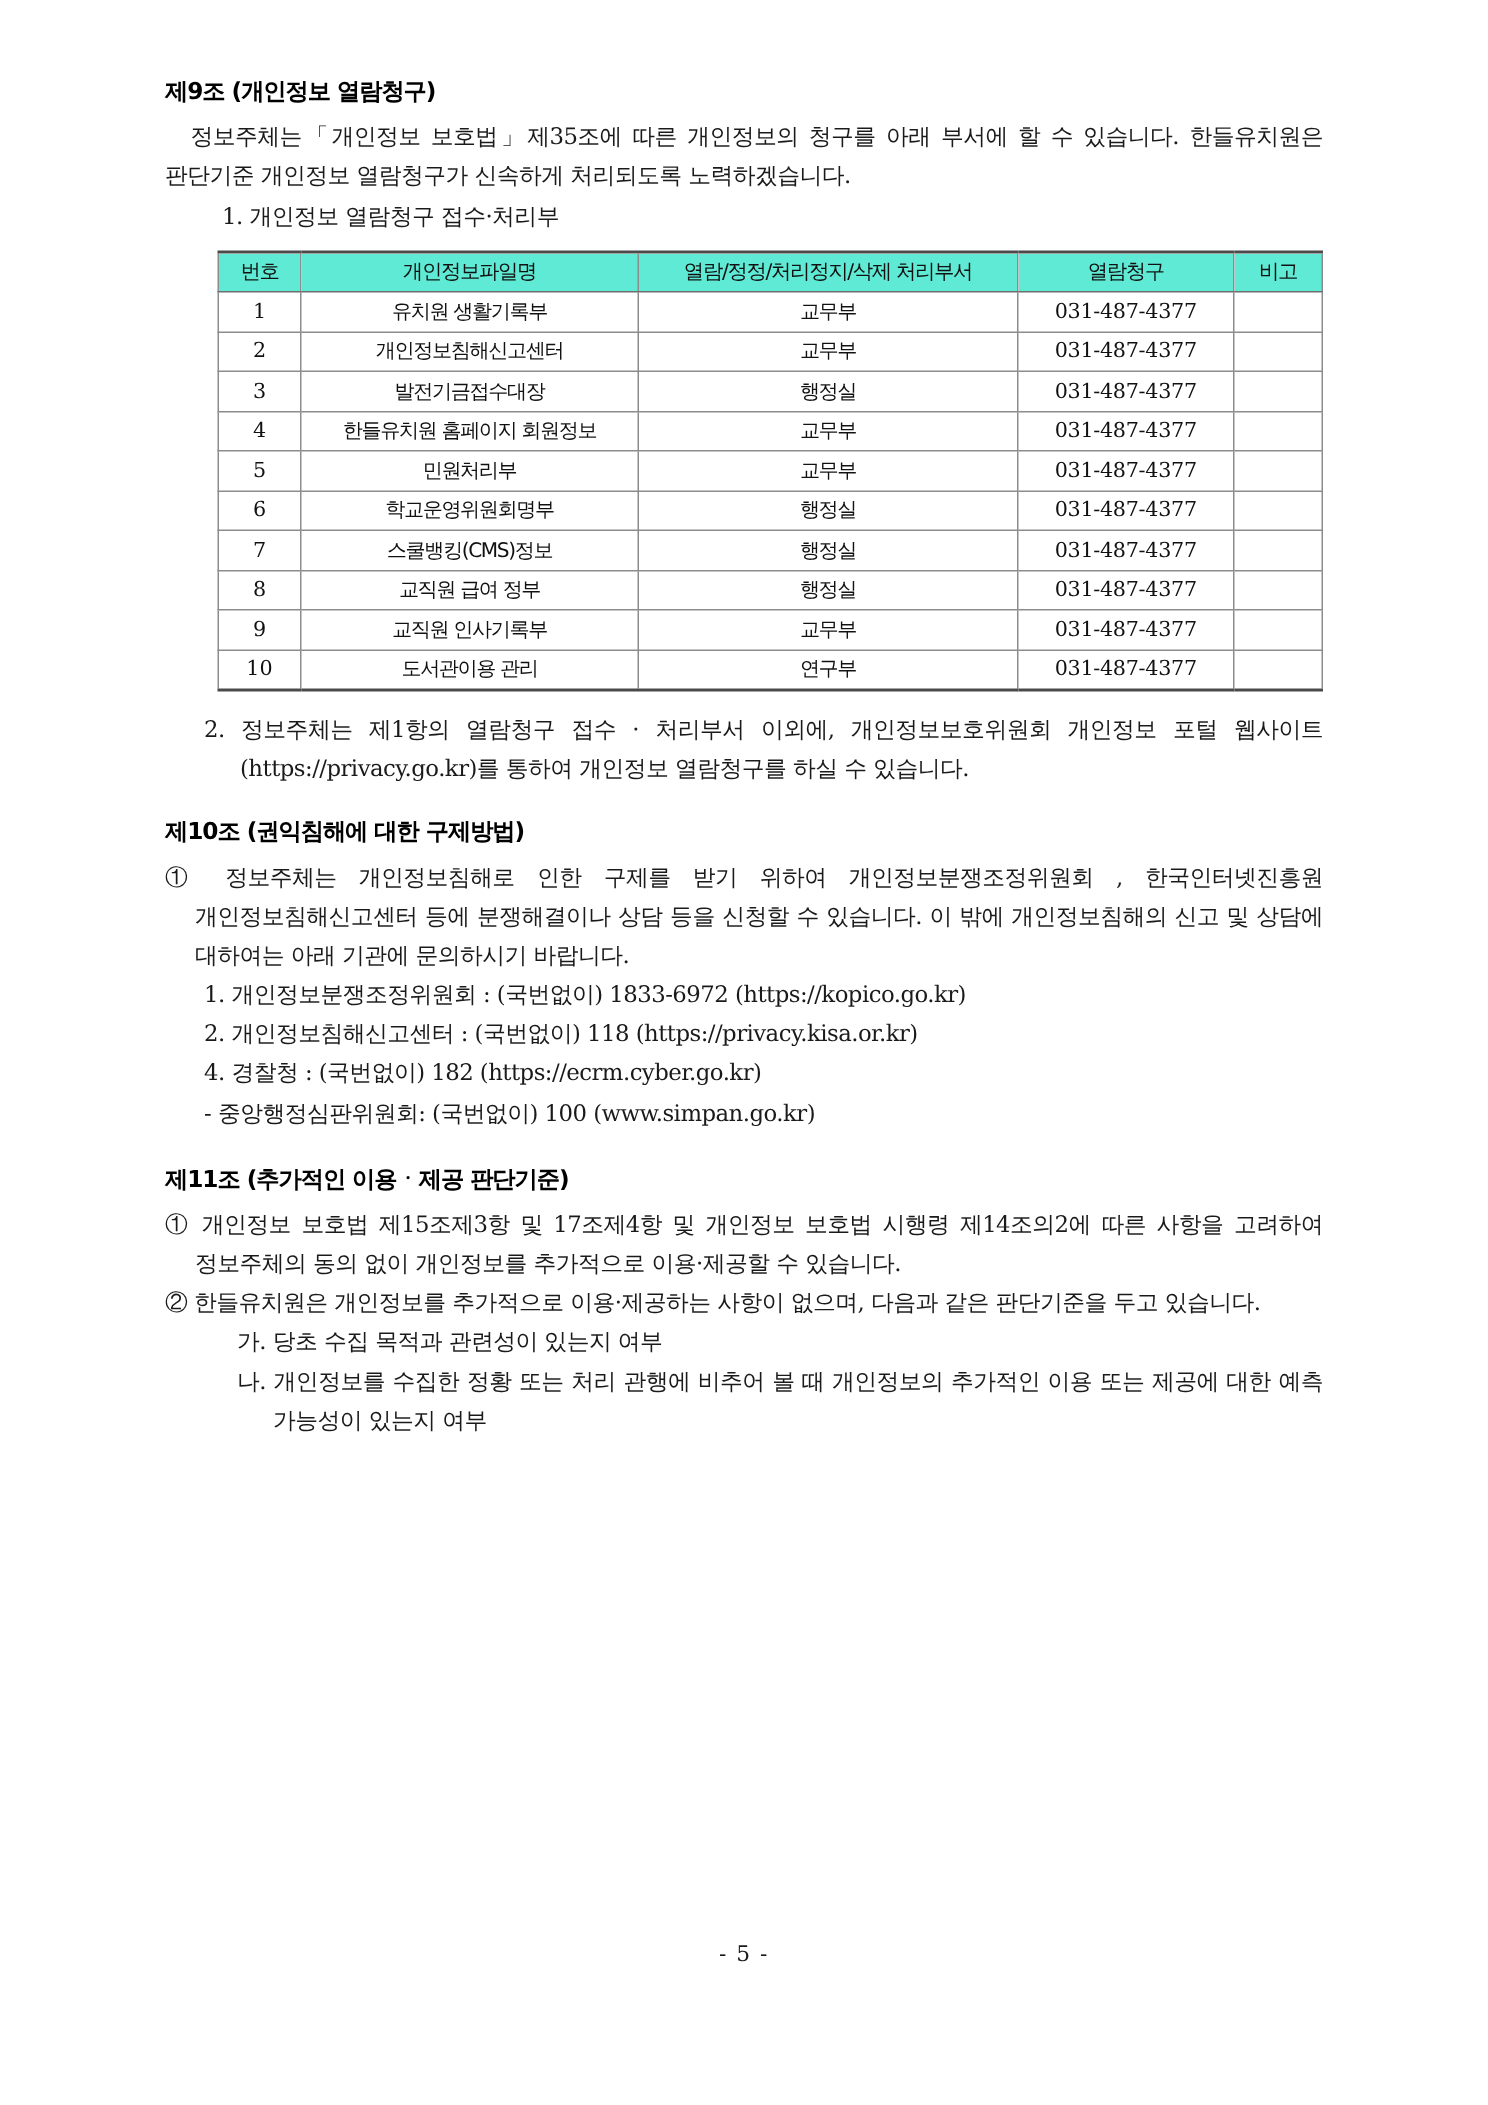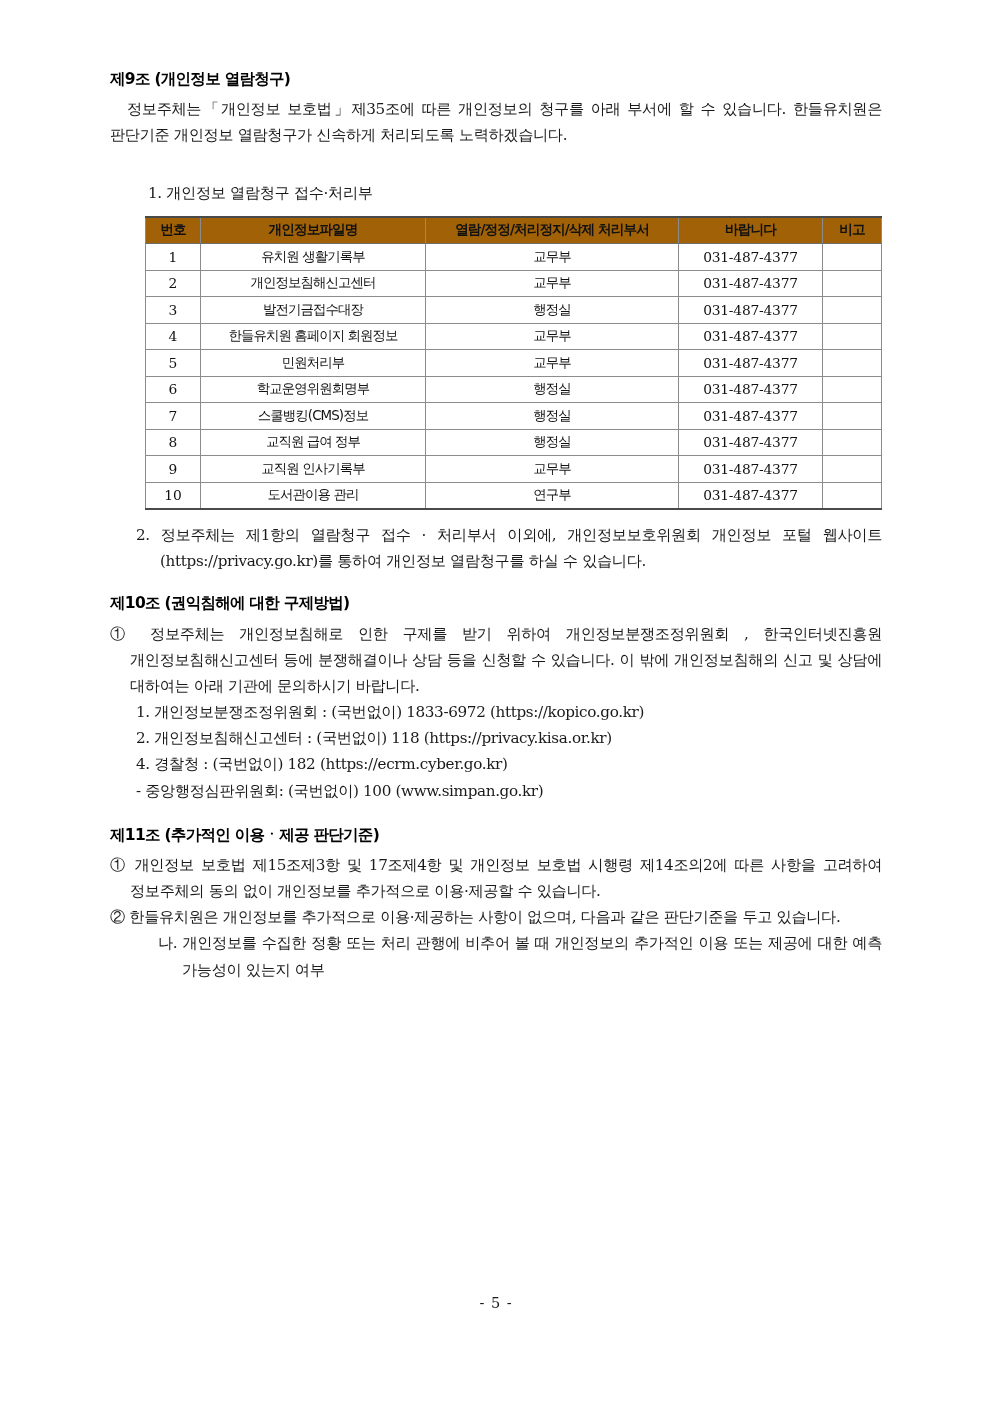--- a/index.html
+++ b/index.html
@@ -15,21 +15,21 @@
     font-family: "DejaVu Serif", "Liberation Serif", serif;
     color: #1a1a1a;
     -webkit-font-smoothing: antialiased;
   }
   .page {
     position: absolute;
     left: 0; top: 0;
     width: 992px;
     height: 1011px;
     box-sizing: border-box;
-    padding: 68px 110px 0 110px;
+    padding: 50px 110px 0 110px;
   }
   
   .article-heading {
     font-family: "DejaVu Sans", "Liberation Sans", sans-serif;
     font-weight: bold;
     font-size: 15.5px;
     letter-spacing: -0.7px;
     line-height: 1.5;
     margin: 0 0 5px 0;
     color: #000;
@@ -103,22 +103,22 @@
     vertical-align: middle;
     height: 25.5px;
     padding: 0 2px;
     font-size: 13.4px;
     letter-spacing: -0.9px;
     color: #111;
     white-space: nowrap;
     overflow: hidden;
   }
   table.info-table thead th {
-    background: #a16207;
-    font-weight: bold;
+    background: #5eead4;
+    font-weight: normal;
     font-size: 13.6px;
     border-top: 2px solid #4a4a4a;
     border-bottom: 1px solid #6e6e6e;
   }
   table.info-table tbody tr:last-child td {
     border-bottom: 2px solid #4a4a4a;
   }
   table.info-table td.num {
     font-family: "DejaVu Serif", "Liberation Serif", serif;
     font-size: 13.8px;
@@ -143,37 +143,37 @@
 </style>
 </head>
 <body>
 
 <div class="page">
 
   <h2 class="article-heading">제9조 (개인정보 열람청구)</h2>
 
   <p class="para indent-1">정보주체는「개인정보 보호법」제35조에 따른 개인정보의 청구를 아래 부서에 할 수 있습니다. 한들유치원은 판단기준 개인정보 열람청구가 신속하게 처리되도록 노력하겠습니다.</p>
 
-  <p class="para" style="padding-left:38px;margin-top:31px;">1. 개인정보 열람청구 접수·처리부</p>
+  <p class="para" style="padding-left:38px;">1. 개인정보 열람청구 접수·처리부</p>
 
   <div class="table-wrap">
     <table class="info-table">
       <colgroup>
         <col class="c0">
           <col class="c1">
           <col class="c2">
           <col class="c3">
           <col class="c4">
       </colgroup>
       <thead>
         <tr>
           <th>번호</th>
           <th>개인정보파일명</th>
           <th>열람/정정/처리정지/삭제 처리부서</th>
-          <th>바랍니다</th>
+          <th>열람청구</th>
           <th>비고</th>
         </tr>
       </thead>
       <tbody>
           <tr>
             <td class="num">1</td>
             <td class="name">유치원 생활기록부</td>
             <td class="dept">교무부</td>
             <td class="tel">031-487-4377</td>
             <td class="remark"></td>
@@ -269,18 +269,19 @@
 
   <div class="gap-md"></div>
 
   <h2 class="article-heading">제11조 (추가적인 이용ㆍ제공 판단기준)</h2>
 
   <p class="para hang-circle">① 개인정보 보호법 제15조제3항 및 17조제4항 및 개인정보 보호법 시행령 제14조의2에 따른 사항을 고려하여 정보주체의 동의 없이 개인정보를 추가적으로 이용·제공할 수 있습니다.</p>
 
   <p class="para hang-circle">② 한들유치원은 개인정보를 추가적으로 이용·제공하는 사항이 없으며, 다음과 같은 판단기준을 두고 있습니다.</p>
 
   <div>
+    <p class="para hang-3">가. 당초 수집 목적과 관련성이 있는지 여부</p>
     <p class="para hang-3">나. 개인정보를 수집한 정황 또는 처리 관행에 비추어 볼 때 개인정보의 추가적인 이용 또는 제공에 대한 예측 가능성이 있는지 여부</p>
   </div>
 
 </div>
 
 <div class="page-footer">- 5 -</div>
 
 </body></html>

